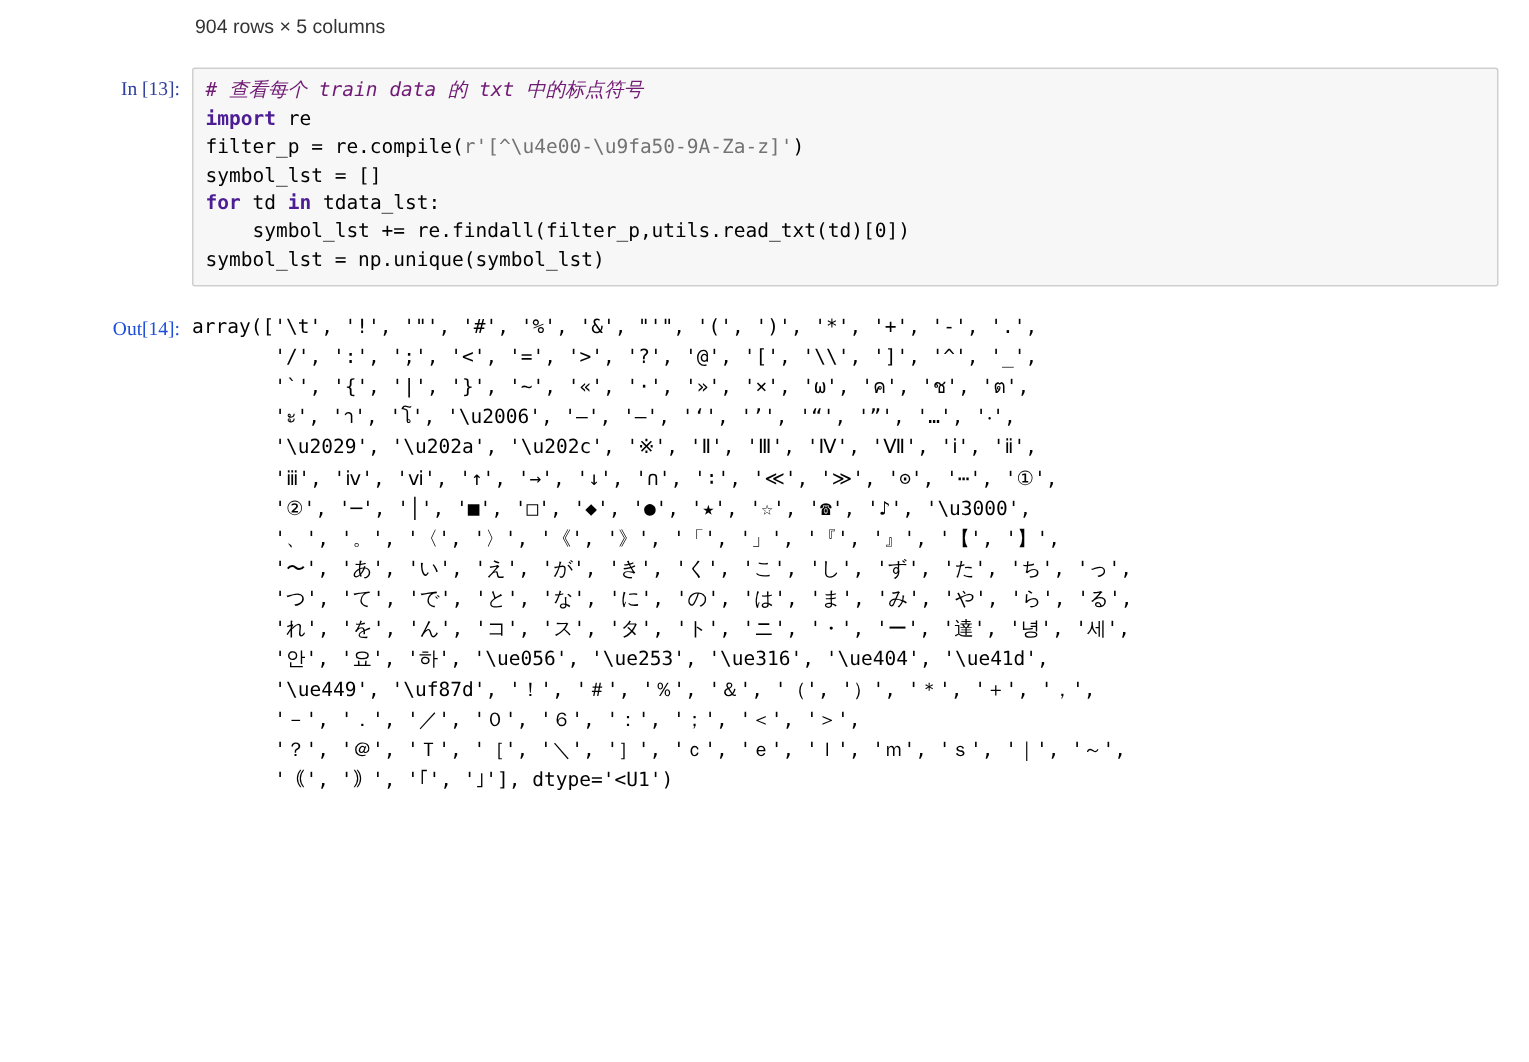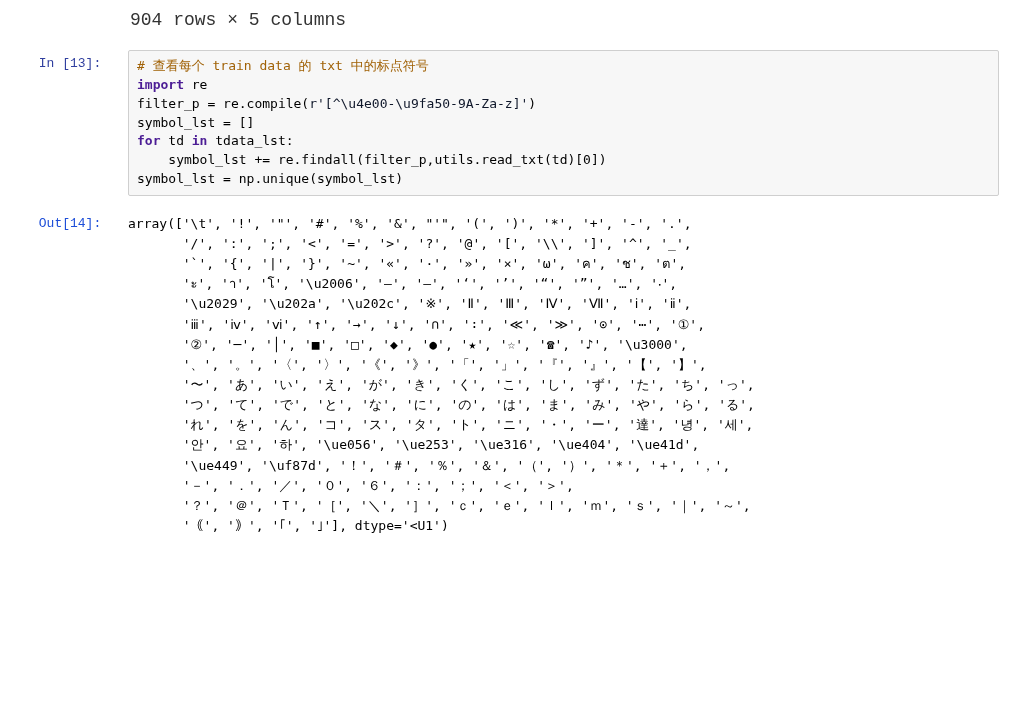--- a/index.html
+++ b/index.html
@@ -8,35 +8,35 @@
     background: #fff;
     font-family: "DejaVu Sans Mono", "Menlo", "Consolas", monospace;
     font-size: 13px;
     color: #000;
   }
   .notebook {
     padding: 10px 20px 30px 20px;
   }
   .dim-info {
     margin: 0 0 20px 110px;
-    font-family: Liberation Mono, monospace;
-    font-size: 18px;
+    font-family: Liberation Sans, sans-serif;
+    font-size: 13px;
     color: #333;
   }
   .cell {
     display: flex;
     align-items: flex-start;
     margin-bottom: 14px;
   }
   .prompt {
     width: 100px;
     min-width: 100px;
-    text-align: center;
+    text-align: right;
     padding: 6px 8px 0 0;
-    font-family: Liberation Mono, monospace;
+    font-family: Liberation Serif, serif;
     font-size: 13px;
     white-space: pre;
   }
   .prompt.in  { color: #303F9F; }
   .prompt.out { color: #1d4ed8; }
   .code-area {
     flex: 1;
     background: #f7f7f7;
     border: 1px solid #cfcfcf;
     border-radius: 2px;
@@ -45,23 +45,23 @@
     overflow-x: auto;
     line-height: 1.45;
   }
   .plain-area {
     flex: 1;
     padding: 4px 0 0 0;
     white-space: pre-wrap;
     line-height: 1.55;
   }
   
-  .c-comment { color: #a16207; }
+  .c-comment { color: #701a75; font-style: italic; }
   .c-kw      { color: #4c1d95; font-weight: bold; }
-  .c-str     { color: #0f172a; }
+  .c-str     { color: #737373; }
 </style>
 </head>
 <body>
 
 <div class="notebook">
 
   <div class="dim-info">904 rows × 5 columns</div>
 
   <div class="cell">
     <div class="prompt in">In [13]:</div>

